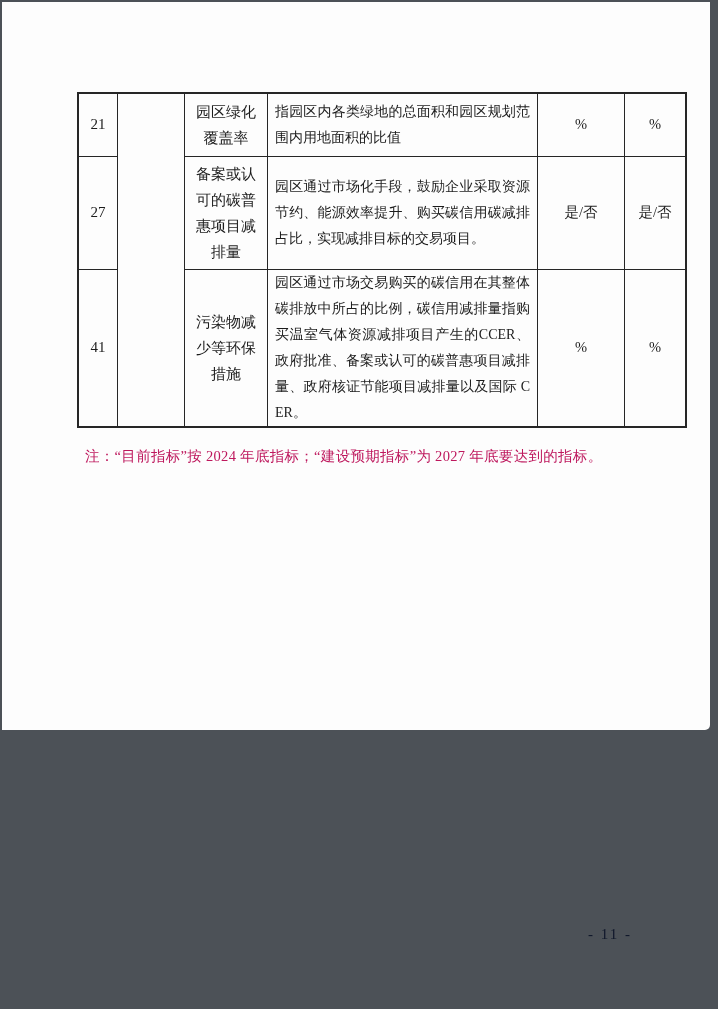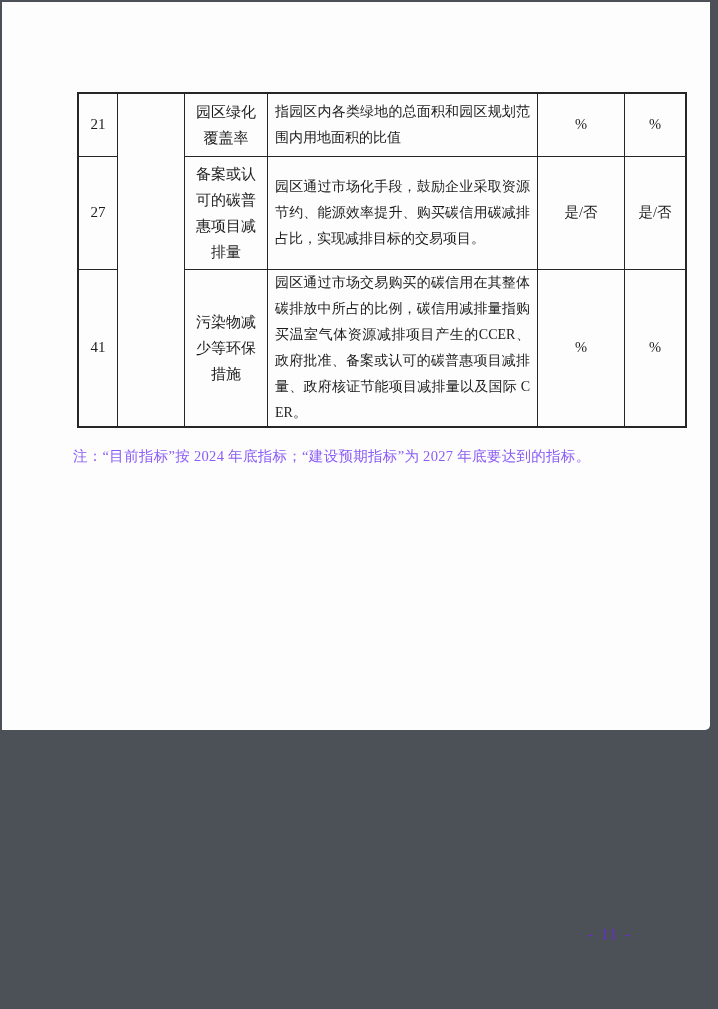--- a/index.html
+++ b/index.html
@@ -66,35 +66,35 @@
     text-align: center;
     font-size: 14.5px;
   }
   td.val-current { width: 84px; }
   td.val-expected { width: 58px; }
   tr.row-21 { height: 63px; }
   tr.row-22 { height: 113px; }
   tr.row-23 { height: 155px; }
   .note {
     position: absolute;
-    left: 71px;
+    left: 83px;
     top: 443px;
     width: 570px;
     font-size: 14.5px;
     line-height: 22px;
-    color: #8b5cf6;
+    color: #be185d;
     letter-spacing: 0.3px;
   }
   .page-num {
     position: absolute;
     right: 78px;
     top: 924px;
     font-size: 15px;
     letter-spacing: 2px;
-    color: #6d28d9;
+    color: #0f172a;
     font-family: Liberation Serif, serif;
   }
 </style>
 </head>
 <body>
 
 <div class="page">
 
   <table class="doc-table">
     <tbody>

